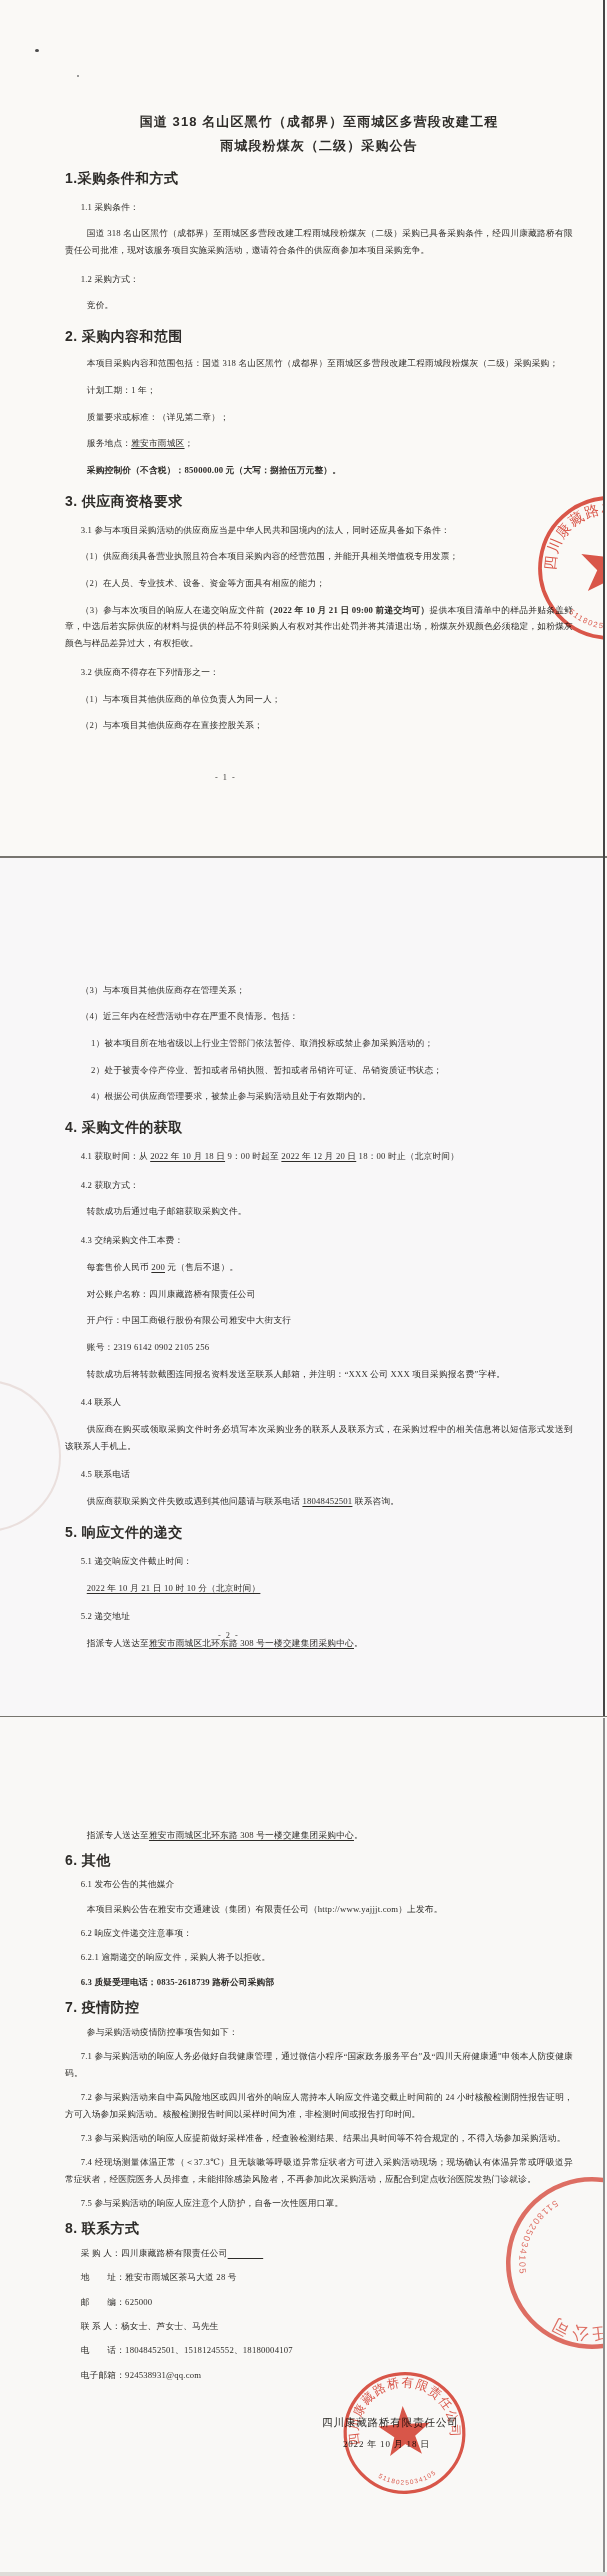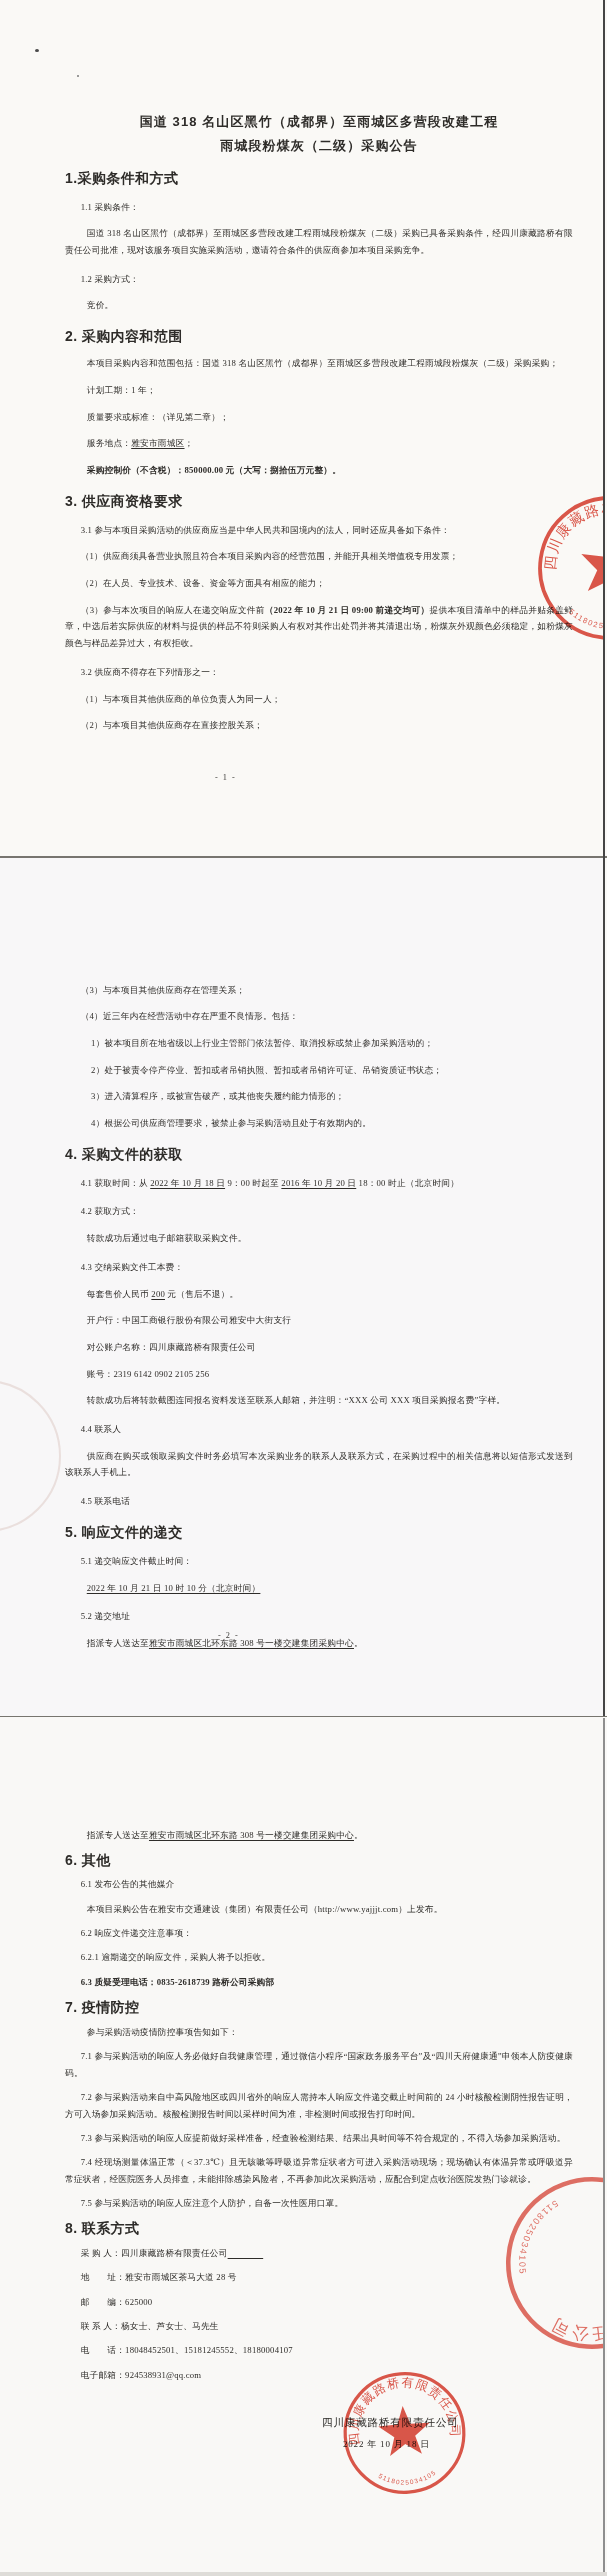--- a/index.html
+++ b/index.html
@@ -85,35 +85,35 @@
   </div>
 
   <div class="divider"></div>
 
   <div class="page pg2">
     <div class="flow">
         <div class="blk item"><span class="">（3）与本项目其他供应商存在管理关系；</span></div>
         <div class="blk item"><span class="">（4）近三年内在经营活动中存在严重不良情形。包括：</span></div>
         <div class="blk num"><span class="">1）被本项目所在地省级以上行业主管部门依法暂停、取消投标或禁止参加采购活动的；</span></div>
         <div class="blk num"><span class="">2）处于被责令停产停业、暂扣或者吊销执照、暂扣或者吊销许可证、吊销资质证书状态；</span></div>
-        <div class="blk num"><span class="">3）进入清算程序，或被宣告破产，或其他丧失履约能力情形的；</span></div>
         <div class="blk num"><span class="">4）根据公司供应商管理要求，被禁止参与采购活动且处于有效期内的。</span></div>
         <div class="blk h"><span class="">4. 采购文件的获取</span></div>
-        <div class="blk sub"><span class="">4.1 获取时间：从 </span><span class="ul">2022 年 10 月 18 日</span><span class=""> 9：00 时起至 </span><span class="ul">2016 年 10 月 20 日</span><span class=""> 18：00 时止（北京时间）</span></div>
+        <div class="blk sub"><span class="">4.1 获取时间：从 </span><span class="ul">2022 年 10 月 18 日</span><span class=""> 9：00 时起至 </span><span class="ul">2022 年 12 月 20 日</span><span class=""> 18：00 时止（北京时间）</span></div>
         <div class="blk sub"><span class="">4.2 获取方式：</span></div>
         <div class="blk p"><span class="">转款成功后通过电子邮箱获取采购文件。</span></div>
         <div class="blk sub"><span class="">4.3 交纳采购文件工本费：</span></div>
         <div class="blk p"><span class="">每套售价人民币 </span><span class="ul">200</span><span class=""> 元（售后不退）。</span></div>
+        <div class="blk p"><span class="">对公账户名称：四川康藏路桥有限责任公司</span></div>
         <div class="blk p"><span class="">开户行：中国工商银行股份有限公司雅安中大街支行</span></div>
-        <div class="blk p"><span class="">对公账户名称：四川康藏路桥有限责任公司</span></div>
         <div class="blk p"><span class="">账号：2319 6142 0902 2105 256</span></div>
         <div class="blk p"><span class="">转款成功后将转款截图连同报名资料发送至联系人邮箱，并注明：“XXX 公司 XXX 项目采购报名费”字样。</span></div>
         <div class="blk sub"><span class="">4.4 联系人</span></div>
         <div class="blk p"><span class="">供应商在购买或领取采购文件时务必填写本次采购业务的联系人及联系方式，在采购过程中的相关信息将以短信形式发送到该联系人手机上。</span></div>
         <div class="blk sub"><span class="">4.5 联系电话</span></div>
+        <div class="blk p"><span class="">供应商获取采购文件失败或遇到其他问题请与联系电话 </span><span class="ul">18048452501</span><span class=""> 联系咨询。</span></div>
         <div class="blk h"><span class="">5. 响应文件的递交</span></div>
         <div class="blk sub"><span class="">5.1 递交响应文件截止时间：</span></div>
         <div class="blk p"><span class="ul">2022 年 10 月 21 日 10 时 10 分（北京时间）</span></div>
         <div class="blk sub"><span class="">5.2 递交地址</span></div>
         <div class="blk p"><span class="">指派专人送达至</span><span class="ul">雅安市雨城区北环东路 308 号一楼交建集团采购中心</span><span class="">。</span></div>
       </div>
     <div class="pagenum" style="left:218px;top:773px;">- 2 -</div>
     <div class="ghost" style="left:-91px;top:522px;width:148px;height:148px;"></div>
   </div>
 

